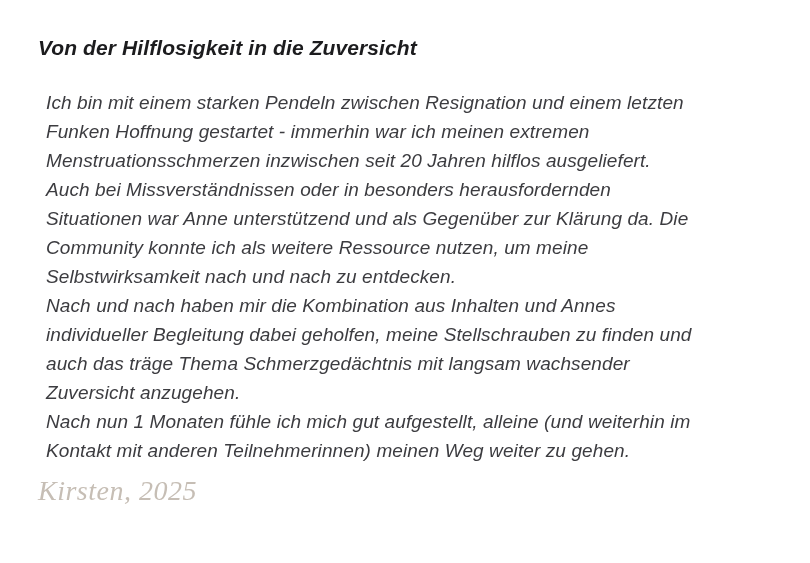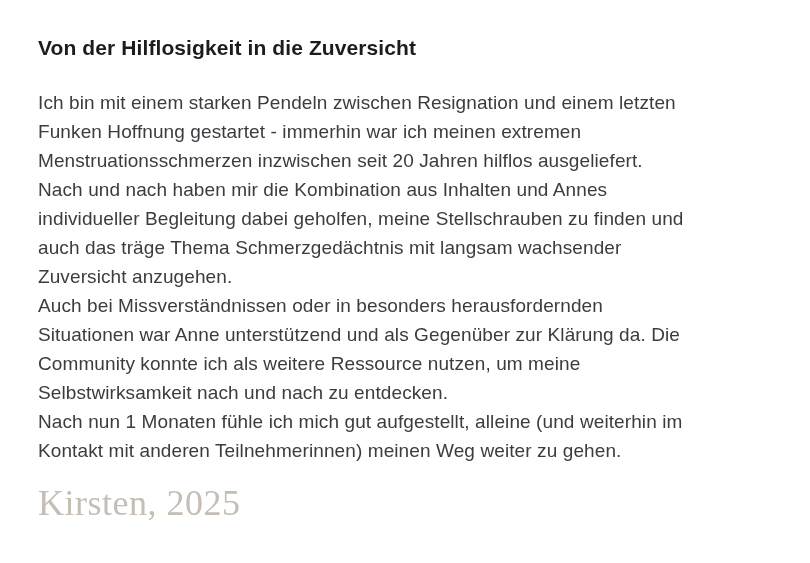--- a/index.html
+++ b/index.html
@@ -12,68 +12,70 @@
     height: 563px;
     overflow: hidden;
     font-family: "Liberation Sans", "DejaVu Sans", sans-serif;
   }
   .page {
     box-sizing: border-box;
     width: 810px;
     height: 563px;
     padding: 34px 40px 0 38px;
     background: #ffffff;
+    font-style: italic;
   }
   .page-title {
     margin: 0 0 26px 0;
     font-family: "Liberation Sans", "DejaVu Sans", sans-serif;
     font-size: 21px;
     font-weight: 700;
     line-height: 28px;
     letter-spacing: 0.1px;
     color: #1c1c1e;
   }
   .testimonial-body {
     max-width: 756px;
+    margin-left: 8px;
   }
   .testimonial-body p {
     margin: 0;
     font-size: 19px;
     font-weight: 400;
     line-height: 29px;
     letter-spacing: 0.1px;
     color: #3c3c40;
     white-space: pre-line; 
   }
   .signature {
-    margin-top: 22px;
+    margin-top: 10px;
     font-family: "Liberation Serif", "DejaVu Serif", serif;
-    font-size: 36px;
+    font-size: 28px;
     font-weight: 400;
     line-height: 32px;
     letter-spacing: 0.5px;
     color: #c6beb5;
   }
 </style>
 </head>
 <body>
 
 <div class="page">
   <h1 class="page-title">Von der Hilflosigkeit in die Zuversicht</h1>
 
   <div class="testimonial-body">
     <p>Ich bin mit einem starken Pendeln zwischen Resignation und einem letzten
 Funken Hoffnung gestartet - immerhin war ich meinen extremen
 Menstruationsschmerzen inzwischen seit 20 Jahren hilflos ausgeliefert.</p>
+    <p>Auch bei Missverständnissen oder in besonders herausfordernden
+Situationen war Anne unterstützend und als Gegenüber zur Klärung da. Die
+Community konnte ich als weitere Ressource nutzen, um meine
+Selbstwirksamkeit nach und nach zu entdecken.</p>
     <p>Nach und nach haben mir die Kombination aus Inhalten und Annes
 individueller Begleitung dabei geholfen, meine Stellschrauben zu finden und
 auch das träge Thema Schmerzgedächtnis mit langsam wachsender
 Zuversicht anzugehen.</p>
-    <p>Auch bei Missverständnissen oder in besonders herausfordernden
-Situationen war Anne unterstützend und als Gegenüber zur Klärung da. Die
-Community konnte ich als weitere Ressource nutzen, um meine
-Selbstwirksamkeit nach und nach zu entdecken.</p>
     <p>Nach nun 1 Monaten fühle ich mich gut aufgestellt, alleine (und weiterhin im
 Kontakt mit anderen Teilnehmerinnen) meinen Weg weiter zu gehen.</p>
   </div>
 
   <div class="signature">Kirsten, 2025</div>
 </div>
 
 </body></html>

